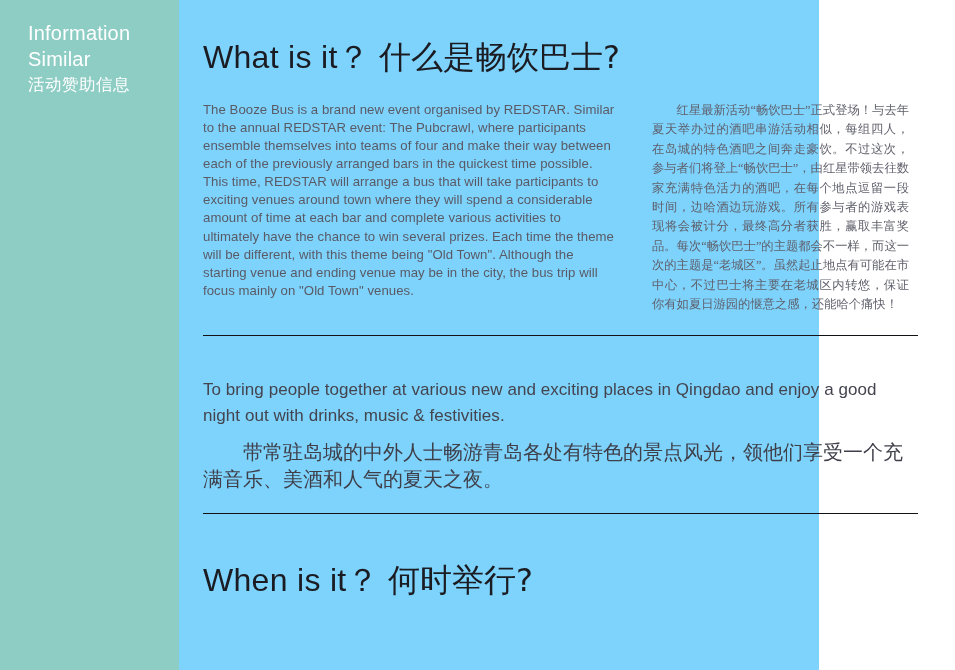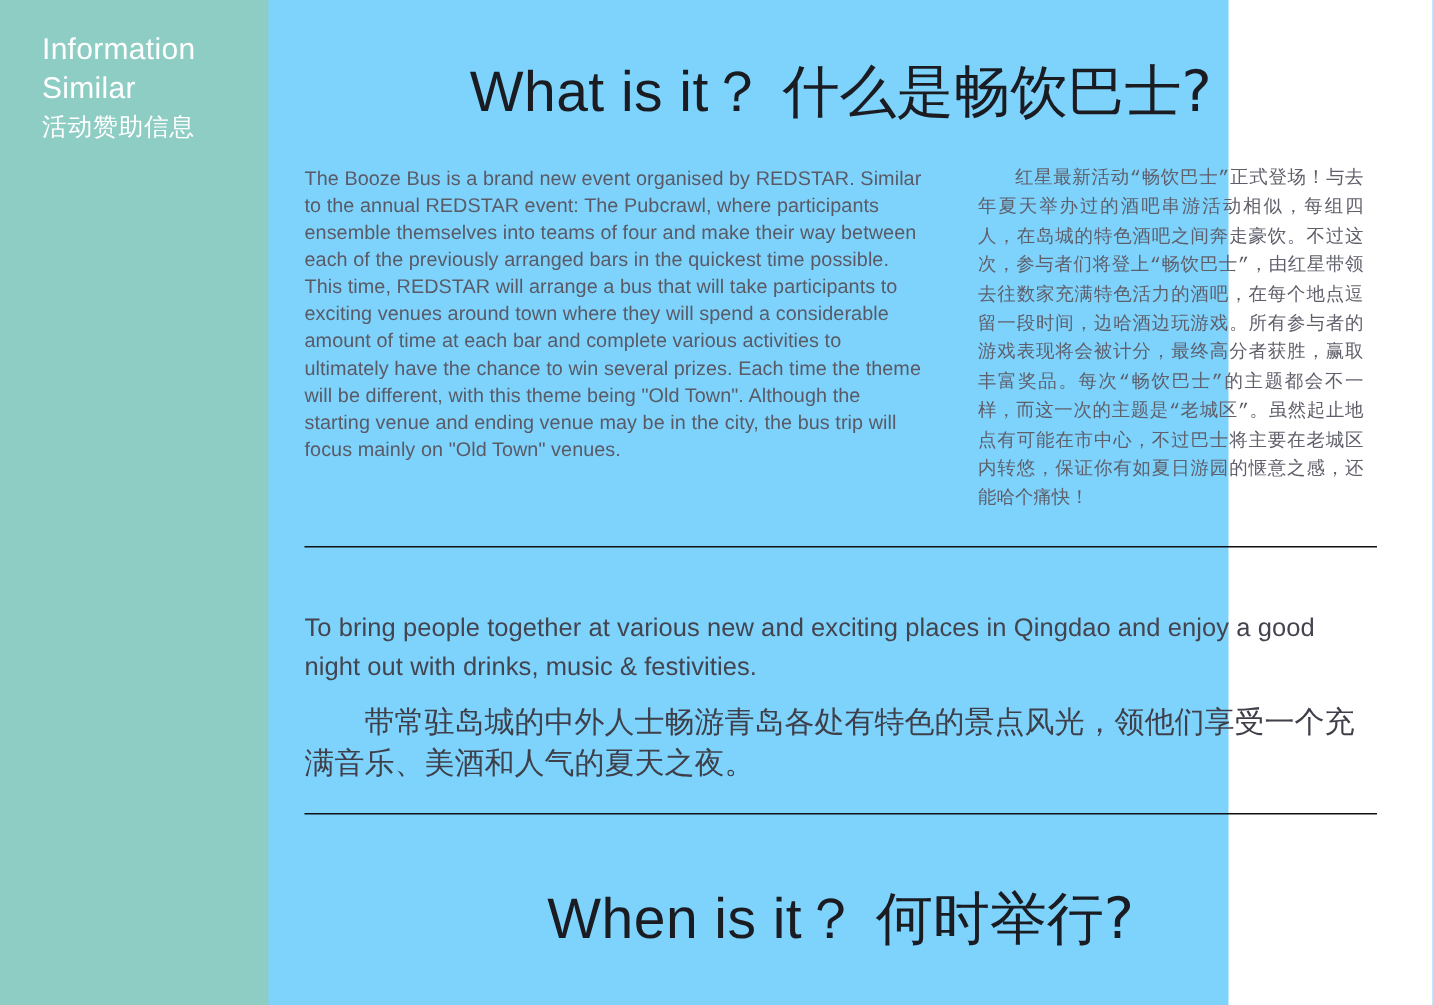--- a/index.html
+++ b/index.html
@@ -59,28 +59,27 @@
     box-sizing: border-box;
     padding: 0 47px 0 24px;
     position: relative;
   }
 
   .section {
     position: relative;
   }
 
   .section-heading {
-    font-size: 38px;
+    font-size: 32px;
     line-height: 44px;
     font-weight: 300;
     color: #1b1b22;
     letter-spacing: 0.3px;
     white-space: nowrap;
     font-family: "Liberation Sans", "DejaVu Sans", sans-serif;
-    text-align: center;
   }
   .section-heading .cn {
     font-family: "DejaVu Sans", "Liberation Sans", sans-serif;
     font-weight: 400;
     letter-spacing: 0px;
   }
 
   .sep {
     height: 0;
     border-top: 1.4px solid #111116;
@@ -105,21 +104,21 @@
   }
   .col-cn {
     margin-left: 33px;
     width: 257px;
     font-size: 12.3px;
     line-height: 19.4px;
     color: #5f5f6b;
     text-align: justify;
     text-justify: inter-character;
     text-indent: 2em;
-    font-family: Liberation Mono, monospace;
+    font-family: Liberation Serif, serif;
   }
 
   
   #section-why { padding-top: 20px; }
   .para-en-lg {
     margin-top: 21px;
     font-size: 17px;
     line-height: 26px;
     color: #44444f;
     width: 706px;

